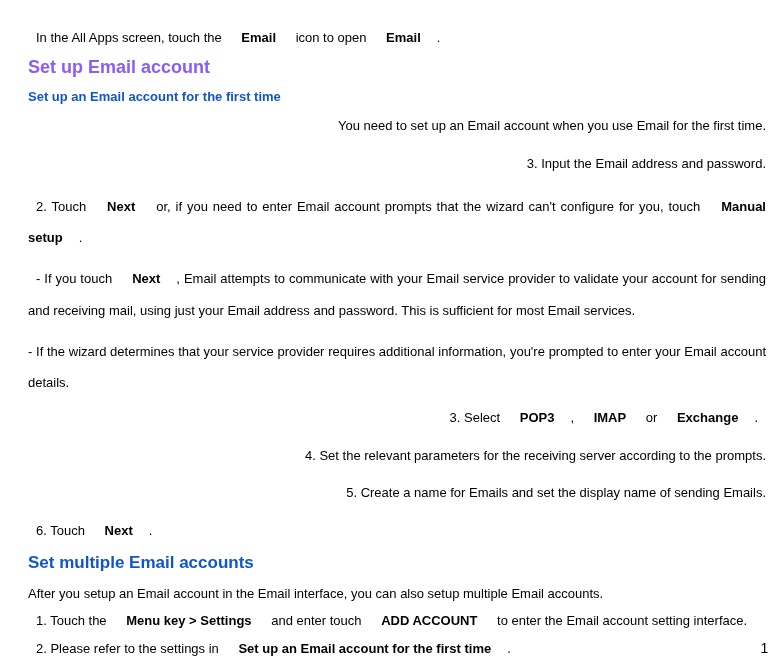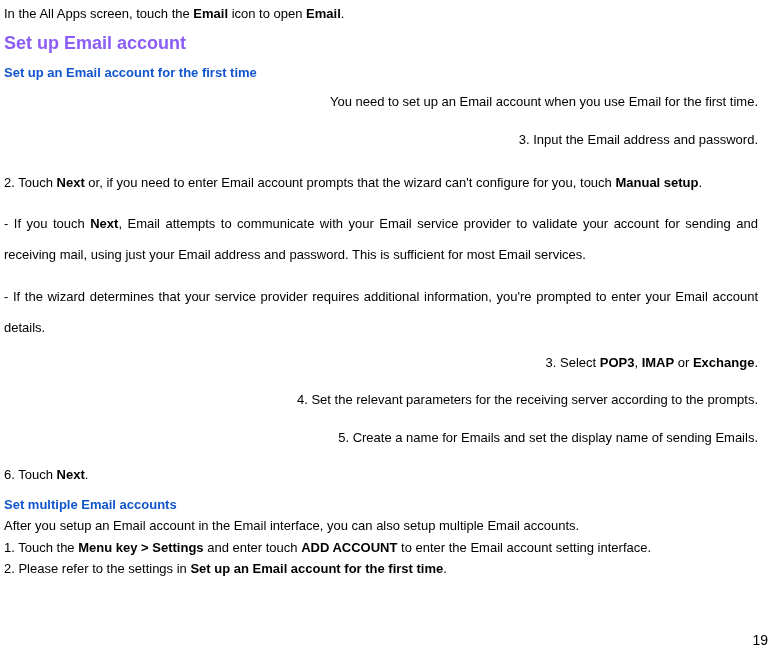--- a/index.html
+++ b/index.html
@@ -1,16 +1,16 @@
 <!DOCTYPE html>
 <html><head>
   <meta charset="utf-8">
   <style>
     * {
-      margin: 0;
+      margin: 8px;
       padding: 0;
       box-sizing: border-box;
     }
     body {
       font-family: Arial, sans-serif;
       font-size: 13px;
       line-height: 1.5;
       color: #000;
       background: #fff;
       width: 768px;
@@ -27,21 +27,21 @@
     }
     .heading-2 {
       color: #1155cc;
       font-size: 13px;
       font-weight: bold;
       margin-top: 4px;
       margin-bottom: 10px;
     }
     .heading-2-tight {
       color: #1155cc;
-      font-size: 13px;
+      font-size: 17px;
       font-weight: bold;
       margin-top: 8px;
       margin-bottom: 2px;
     }
     .para {
       margin-bottom: 10px;
       line-height: 1.5;
     }
     .para-spaced {
       margin-bottom: 18px;

